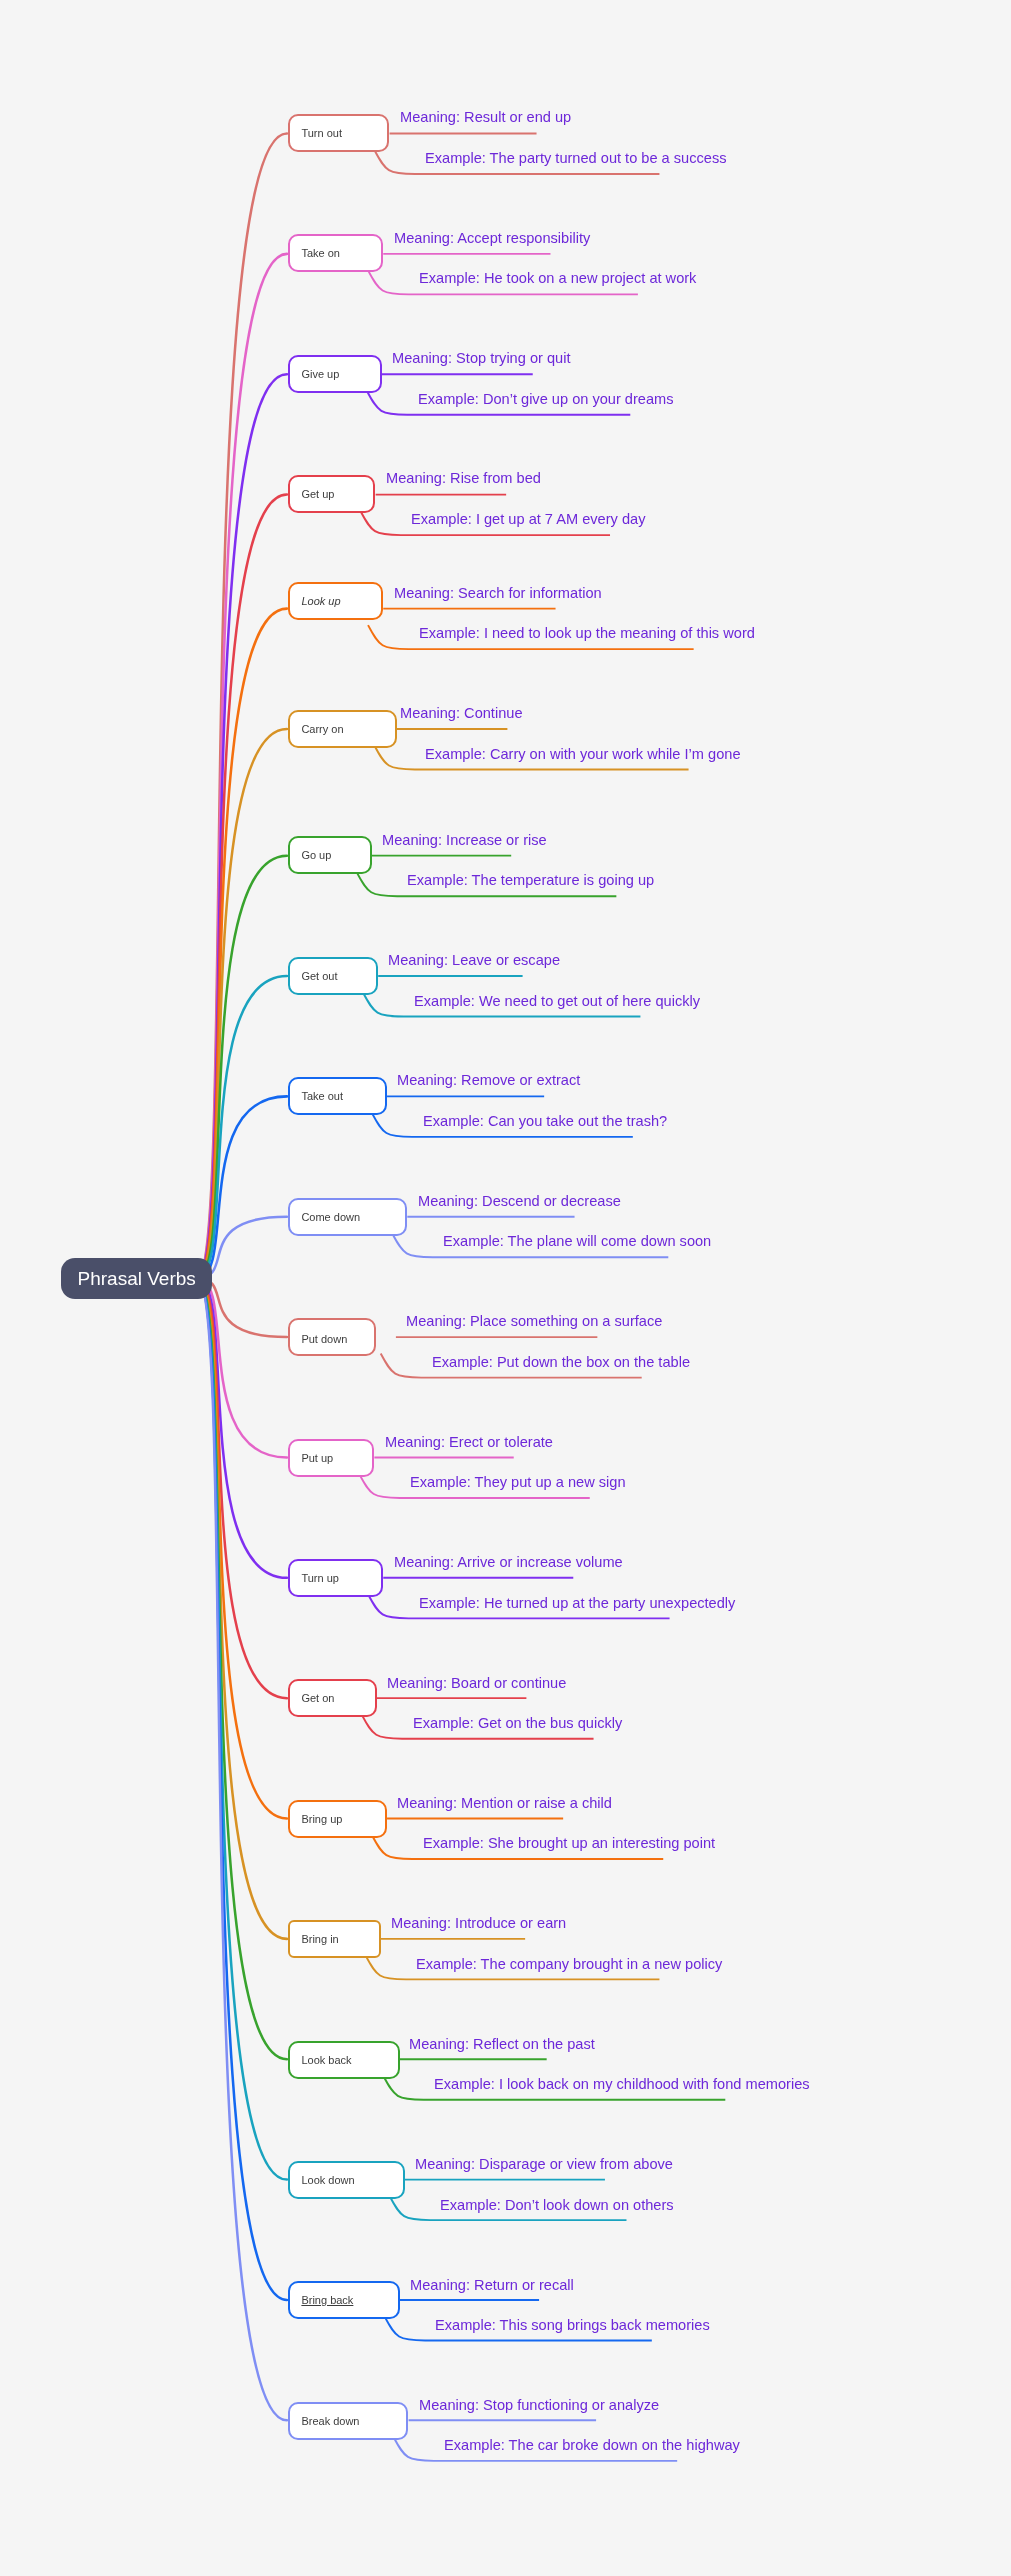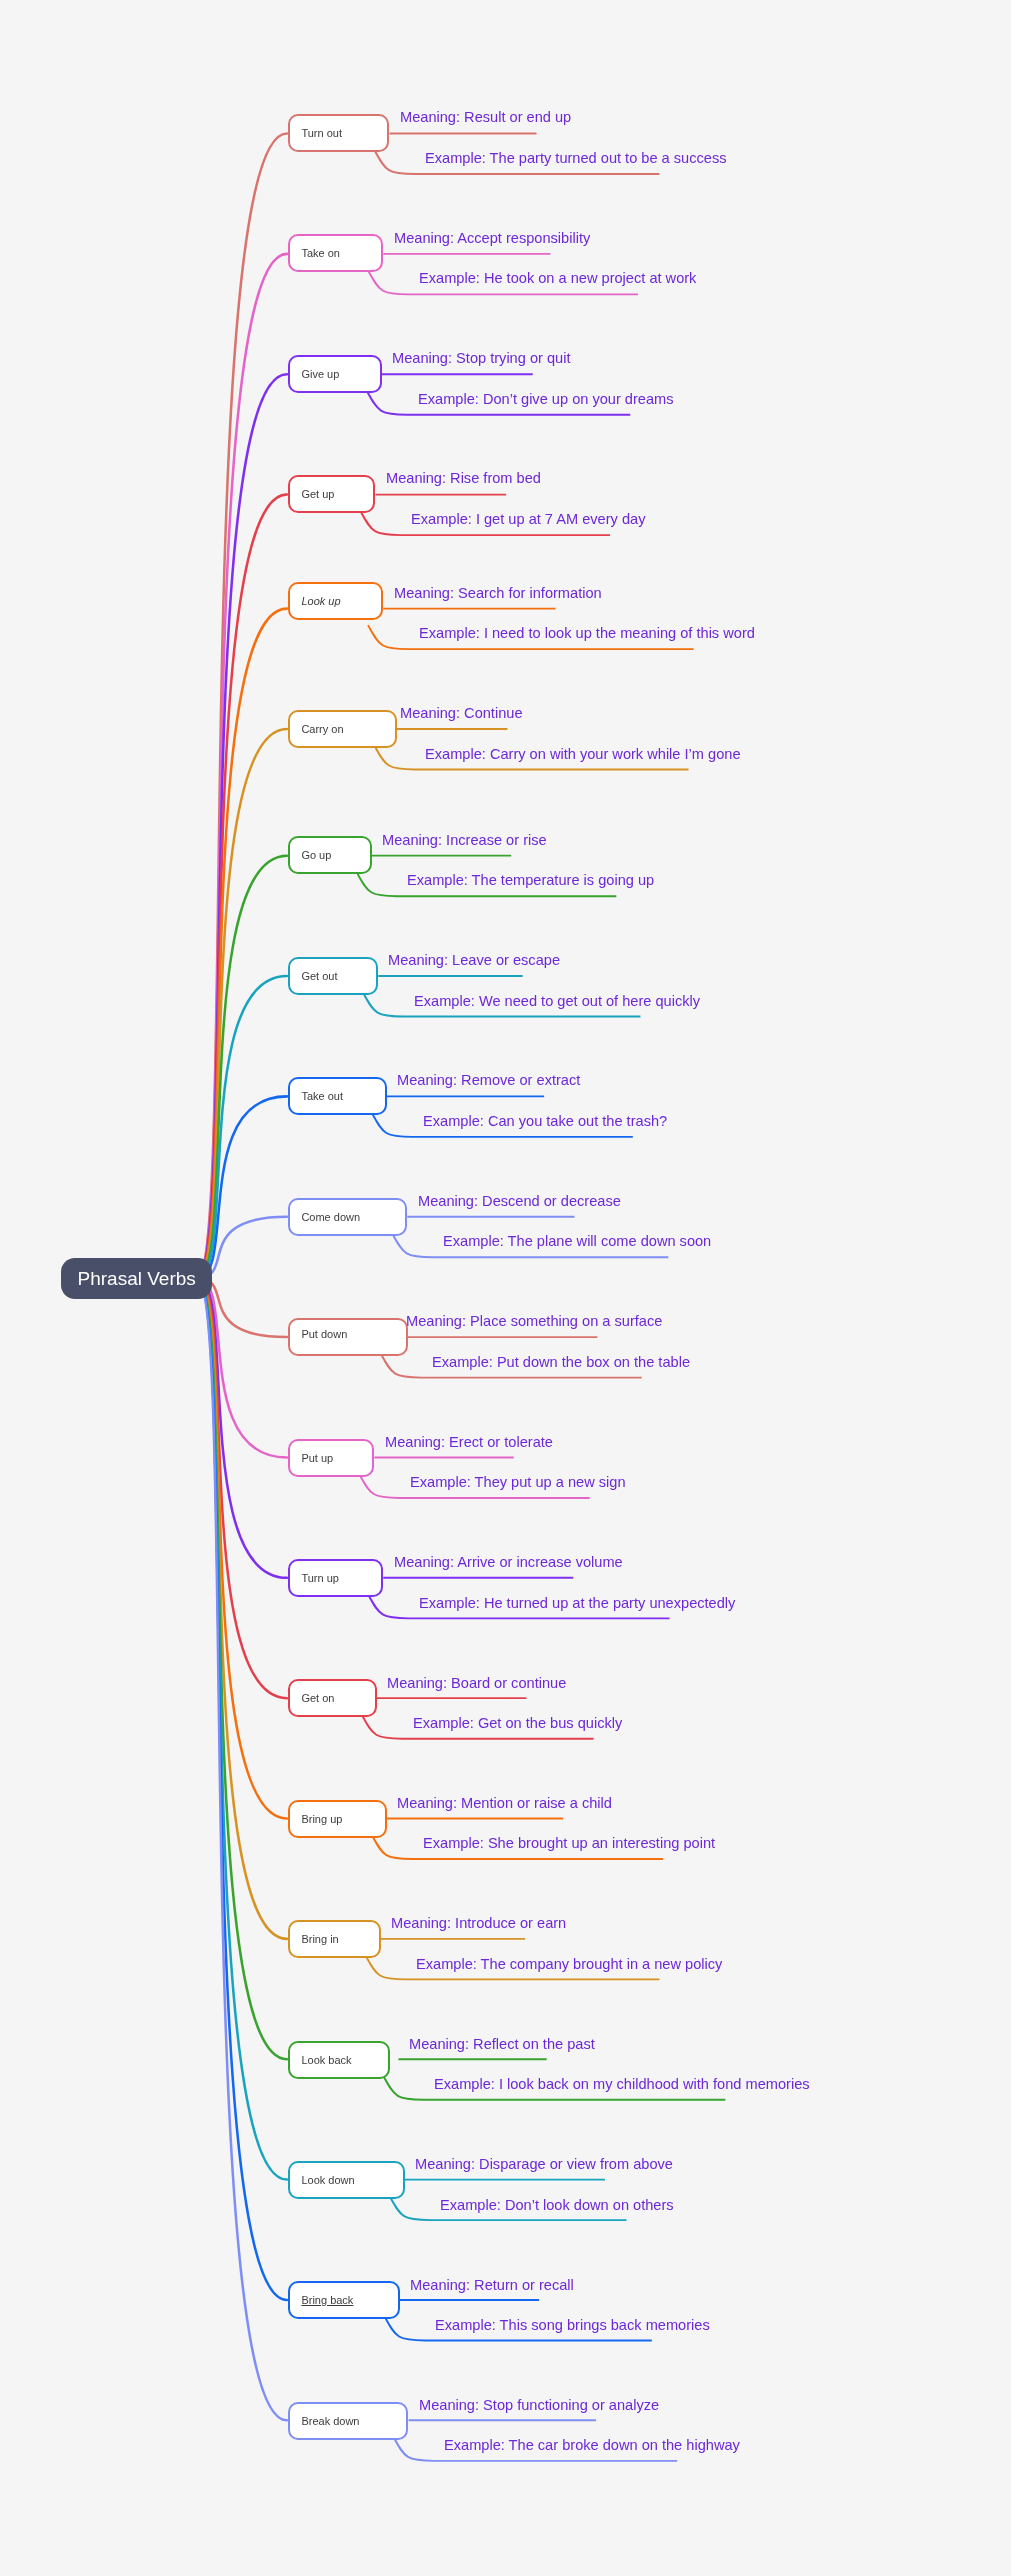--- a/index.html
+++ b/index.html
@@ -163,21 +163,21 @@
       <div class="topic-node" style="left: 288px; top: 1077px; width: 99px; height: 38px; border-color: rgb(20, 104, 240); display: flex; align-items: center;">
         <span>Take out</span>
       </div>
       <div class="detail-label" style="left: 397px; top: 1073px;">Meaning: Remove or extract</div>
       <div class="detail-label" style="left: 423px; top: 1114px;">Example: Can you take out the trash?</div>
       <div class="topic-node" style="left: 288px; top: 1198px; width: 119px; height: 38px; border-color: rgb(127, 142, 244); display: flex; align-items: center;">
         <span>Come down</span>
       </div>
       <div class="detail-label" style="left: 418px; top: 1194px;">Meaning: Descend or decrease</div>
       <div class="detail-label" style="left: 443px; top: 1234px;">Example: The plane will come down soon</div>
-      <div class="topic-node" style="left: 288px; top: 1318px; width: 120px; height: 38px; border-color: rgb(217, 115, 110); display: flex; align-items: flex-start;">
+      <div class="topic-node" style="left: 288px; top: 1318px; width: 88px; height: 38px; border-color: rgb(217, 115, 110); display: flex; align-items: flex-end;">
         <span>Put down</span>
       </div>
       <div class="detail-label" style="left: 406px; top: 1314px;">Meaning: Place something on a surface</div>
       <div class="detail-label" style="left: 432px; top: 1355px;">Example: Put down the box on the table</div>
       <div class="topic-node" style="left: 288px; top: 1439px; width: 86px; height: 38px; border-color: rgb(228, 100, 200); display: flex; align-items: center;">
         <span>Put up</span>
       </div>
       <div class="detail-label" style="left: 385px; top: 1435px;">Meaning: Erect or tolerate</div>
       <div class="detail-label" style="left: 410px; top: 1475px;">Example: They put up a new sign</div>
       <div class="topic-node" style="left: 288px; top: 1559px; width: 95px; height: 38px; border-color: rgb(127, 47, 240); display: flex; align-items: center;">
@@ -188,26 +188,26 @@
       <div class="topic-node" style="left: 288px; top: 1679px; width: 89px; height: 38px; border-color: rgb(228, 64, 76); display: flex; align-items: center;">
         <span>Get on</span>
       </div>
       <div class="detail-label" style="left: 387px; top: 1676px;">Meaning: Board or continue</div>
       <div class="detail-label" style="left: 413px; top: 1716px;">Example: Get on the bus quickly</div>
       <div class="topic-node" style="left: 288px; top: 1800px; width: 99px; height: 38px; border-color: rgb(244, 112, 15); display: flex; align-items: center;">
         <span>Bring up</span>
       </div>
       <div class="detail-label" style="left: 397px; top: 1796px;">Meaning: Mention or raise a child</div>
       <div class="detail-label" style="left: 423px; top: 1836px;">Example: She brought up an interesting point</div>
-      <div class="topic-node" style="left: 288px; top: 1920px; width: 93px; height: 38px; border-color: rgb(215, 146, 36); display: flex; align-items: center;">
+      <div class="topic-node" style="left: 288px; top: 1920px; width: 93px; height: 38px; border-color: rgb(215, 146, 36); display: flex; align-items: center; border-radius: 6px;">
         <span>Bring in</span>
       </div>
       <div class="detail-label" style="left: 391px; top: 1916px;">Meaning: Introduce or earn</div>
       <div class="detail-label" style="left: 416px; top: 1957px;">Example: The company brought in a new policy</div>
-      <div class="topic-node" style="left: 288px; top: 2041px; width: 102px; height: 38px; border-color: rgb(56, 163, 45); display: flex; align-items: center;">
+      <div class="topic-node" style="left: 288px; top: 2041px; width: 112px; height: 38px; border-color: rgb(56, 163, 45); display: flex; align-items: center;">
         <span>Look back</span>
       </div>
       <div class="detail-label" style="left: 409px; top: 2037px;">Meaning: Reflect on the past</div>
       <div class="detail-label" style="left: 434px; top: 2077px;">Example: I look back on my childhood with fond memories</div>
       <div class="topic-node" style="left: 288px; top: 2161px; width: 117px; height: 38px; border-color: rgb(25, 163, 191); display: flex; align-items: center;">
         <span>Look down</span>
       </div>
       <div class="detail-label" style="left: 415px; top: 2157px;">Meaning: Disparage or view from above</div>
       <div class="detail-label" style="left: 440px; top: 2198px;">Example: Don’t look down on others</div>
       <div class="topic-node" style="left: 288px; top: 2281px; width: 112px; height: 38px; border-color: rgb(20, 104, 240); display: flex; align-items: center; text-decoration: underline;">

